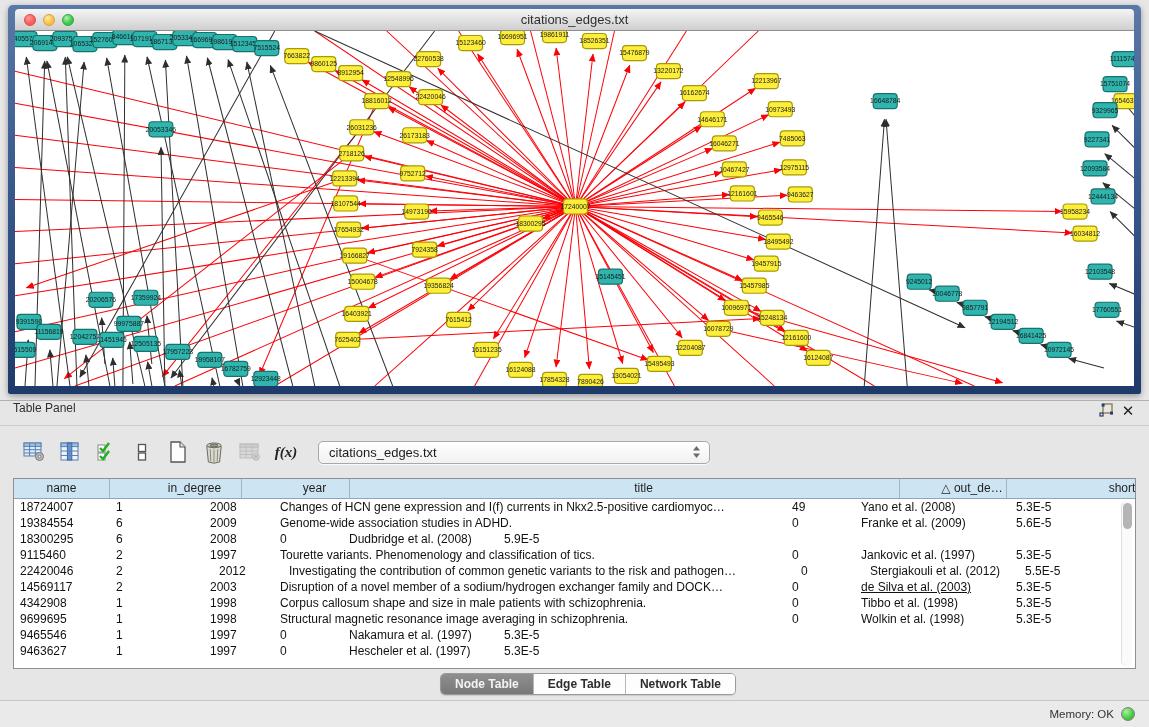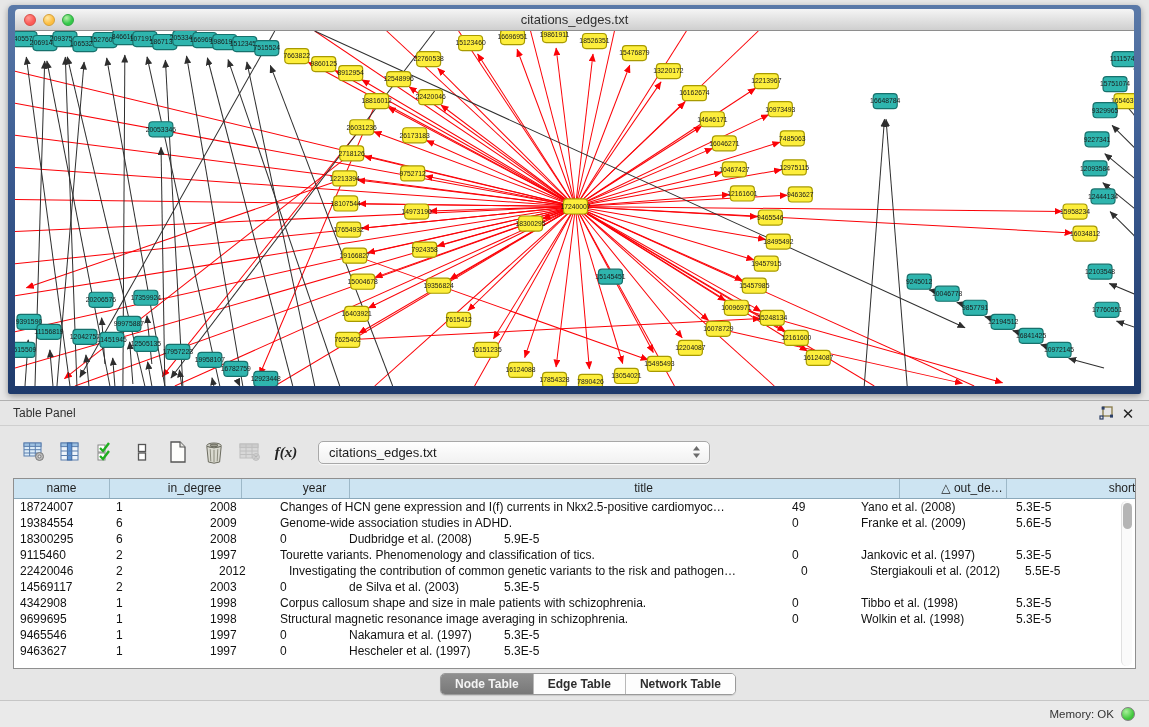--- a/index.html
+++ b/index.html
@@ -19,21 +19,21 @@
   .light.red   { background:radial-gradient(circle at 35% 30%,#ff9a94,#fc5b57 60%); border:1px solid #d94c45; }
   .light.yellow{ background:radial-gradient(circle at 35% 30%,#ffe9a8,#fdbe41 60%); border:1px solid #d6a036; }
   .light.green { background:radial-gradient(circle at 35% 30%,#b6f0a8,#34c84a 60%); border:1px solid #2da83e; }
   .win-title { flex:1; text-align:center; font-size:13px; color:#2f2f2f; }
   .net-canvas { width:100%; height:calc(100% - 22px); background:#fff; position:relative; }
   .net-canvas svg { display:block; width:100%; height:100%; }
 
   
   .table-panel { position:absolute; left:0; top:400px; width:1149px; height:300px;
     background:#e6e6e6; border-top:1px solid #b0b0b0; }
-  .panel-header { height:25px; display:flex; align-items:center; padding:0 10px 0 13px;
+  .panel-header { height:25px; display:flex; align-items:flex-start; padding:0 10px 0 13px;
     font-size:12px; color:#303030; border-bottom:1px solid #cfcfcf; }
   .panel-header .spacer { flex:1; }
   .panel-hbtn { width:22px; height:18px; display:flex; align-items:center; justify-content:center; cursor:default; }
   .close-x { font-size:15px; font-weight:bold; color:#222; line-height:1; }
 
   .toolbar { height:52px; display:flex; align-items:center; padding-left:18px; }
   .tb-btn { width:32px; height:30px; display:flex; align-items:center; justify-content:center; margin-right:4px; }
   .tb-btn.disabled { opacity:.45; }
   .fx { font-size:15px; color:#222; font-family:"Liberation Serif","DejaVu Serif",serif; font-style:italic; font-weight:bold; }
   .combo { width:392px; height:23px; margin-left:12px; border:1px solid #a8a8a8; border-radius:5px;
@@ -784,22 +784,23 @@
           <div class="td" style="width: 70px; margin-left: 9px;">2012</div>
           <div class="td" style="width: 512px;">Investigating the contribution of common genetic variants to the risk and pathogen…</div>
           <div class="td" style="width: 69px;">0</div>
           <div class="td" style="width: 155px;">Stergiakouli et al. (2012)</div>
           <div class="td" style="width: 87px;">5.5E-5</div>
         </div>
         <div class="tr">
           <div class="td" style="width: 96px;">14569117</div>
           <div class="td" style="width: 94px;">2</div>
           <div class="td" style="width: 70px;">2003</div>
+          <div class="td" style="width: 512px;">Disruption of a novel member of a sodium/hydrogen exchanger family and DOCK…</div>
           <div class="td" style="width: 69px;">0</div>
-          <div class="td" style="width: 155px;">de Silva et al. (2003)</div>
+          <div class="td" style="width: 155px; text-decoration: underline;">de Silva et al. (2003)</div>
           <div class="td" style="width: 87px;">5.3E-5</div>
         </div>
         <div class="tr">
           <div class="td" style="width: 96px;">4342908</div>
           <div class="td" style="width: 94px;">1</div>
           <div class="td" style="width: 70px;">1998</div>
           <div class="td" style="width: 512px;">Corpus callosum shape and size in male patients with schizophrenia.</div>
           <div class="td" style="width: 69px;">0</div>
           <div class="td" style="width: 155px;">Tibbo et al. (1998)</div>
           <div class="td" style="width: 87px;">5.3E-5</div>

